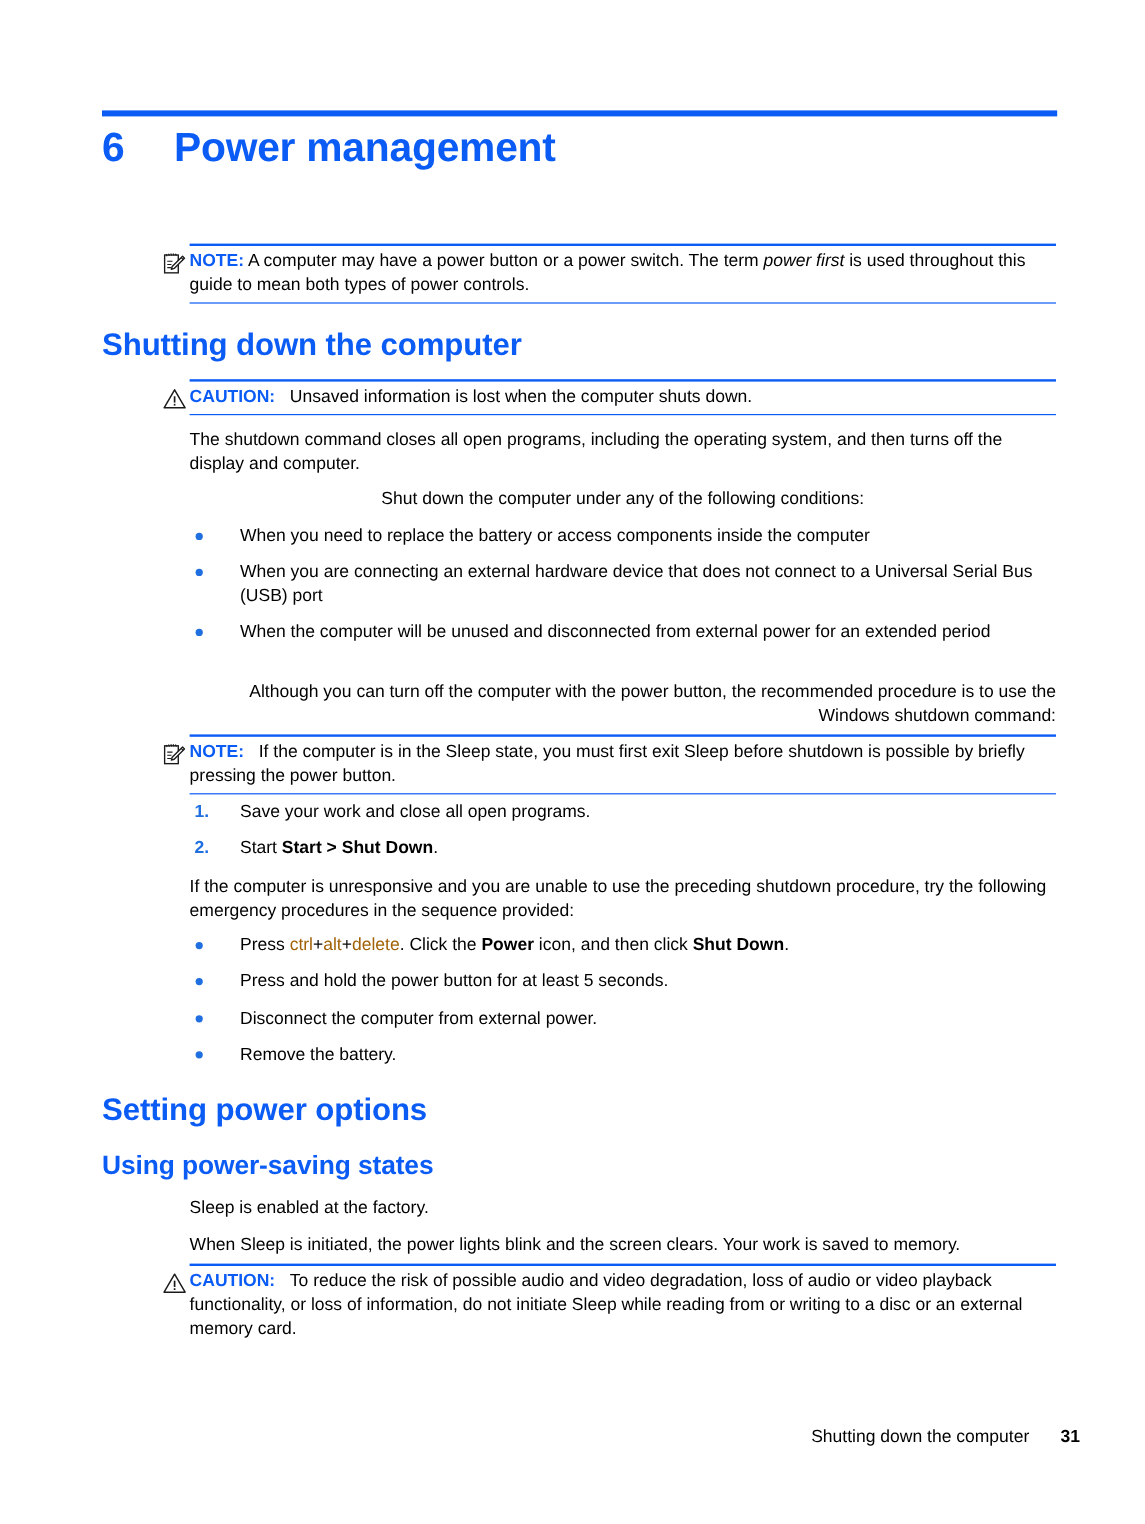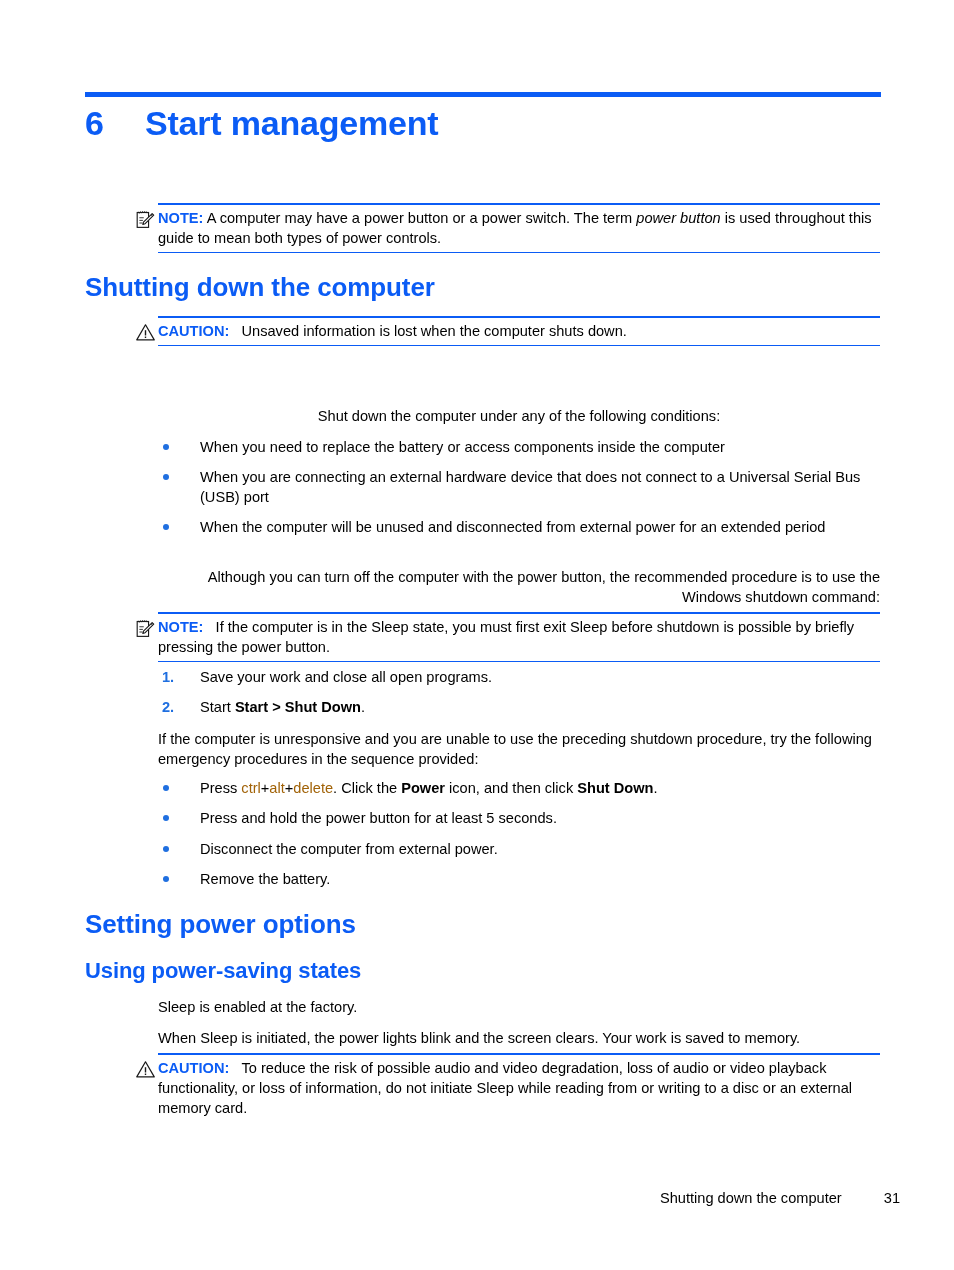--- a/index.html
+++ b/index.html
@@ -144,49 +144,49 @@
   
   .footer {
     position: absolute;
     left: 0;
     top: 1190px;
     width: 900px;
     text-align: right;
     font-size: 14.6px;
     color: #000;
   }
-  .footer .pg { display: inline-block; margin-left: 38px; }
+  .footer .pg { display: inline-block; margin-left: 22px; font-weight: bold; }
 </style>
 </head>
 <body>
 
 <div id="page">
 
   <div class="top-rule"></div>
 
   <div class="chapter">
     <span class="chapter-num">6</span>
-    <span class="chapter-title">Start management</span>
+    <span class="chapter-title">Power management</span>
   </div>
 
   <div class="admon" style="top:203px;">
     <div class="rule"></div>
     <div class="inner">
       <span class="adm-icon">
         <svg viewBox="0 0 24 24" width="21" height="21">
           <rect x="2.5" y="4" width="13" height="17" fill="#ffffff" stroke="#1a1a1a" stroke-width="1.3"></rect>
           <path d="M4 3.2 L4.9 5.2 M6.2 2.8 L7.1 4.8 M8.4 2.6 L9.3 4.6 M10.6 2.6 L11.5 4.6 M12.8 2.8 L13.7 4.8" stroke="#1a1a1a" stroke-width="1.1" fill="none"></path>
           <path d="M5 10 H10 M5 13 H9 M5 16 H8.5" stroke="#1a1a1a" stroke-width="1" fill="none"></path>
           <path d="M19.6 5.2 L21.4 7 L11.6 16.8 L8.9 17.6 L9.7 14.9 Z" fill="#ffffff" stroke="#1a1a1a" stroke-width="1.3" stroke-linejoin="round"></path>
           <path d="M18.3 6.5 L20.1 8.3" stroke="#1a1a1a" stroke-width="1.1"></path>
         </svg>
       </span>
       <div class="adm-text">
         <span class="adm-label">NOTE:</span>
-        <span>A computer may have a power button or a power switch. The term </span><i>power button</i><span> is used throughout this guide to mean both types of power controls.</span>
+        <span>A computer may have a power button or a power switch. The term </span><i>power first</i><span> is used throughout this guide to mean both types of power controls.</span>
       </div>
     </div>
     <div class="rule"></div>
   </div>
 
   <div class="h1" style="top:272px;">Shutting down the computer</div>
 
   <div class="admon" style="top:316px;">
     <div class="rule"></div>
     <div class="inner">
@@ -198,20 +198,21 @@
         </svg>
       </span>
       <div class="adm-text">
         <span class="adm-label">CAUTION:</span>
         &nbsp;&nbsp;<span>Unsaved information is lost when the computer shuts down.</span>
       </div>
     </div>
     <div class="rule"></div>
   </div>
 
+  <div class="para" style="top:357px;">The shutdown command closes all open programs, including the operating system, and then turns off the display and computer.</div>
   <div class="para" style="top:406px;text-align:center;">Shut down the computer under any of the following conditions:</div>
 
   <div class="li" style="top:437px;">
     <span class="bullet-dot"></span>
     <span>When you need to replace the battery or access components inside the computer</span>
   </div>
   <div class="li" style="top:467px;">
     <span class="bullet-dot"></span>
     <span>When you are connecting an external hardware device that does not connect to a Universal Serial Bus (USB) port</span>
   </div>

